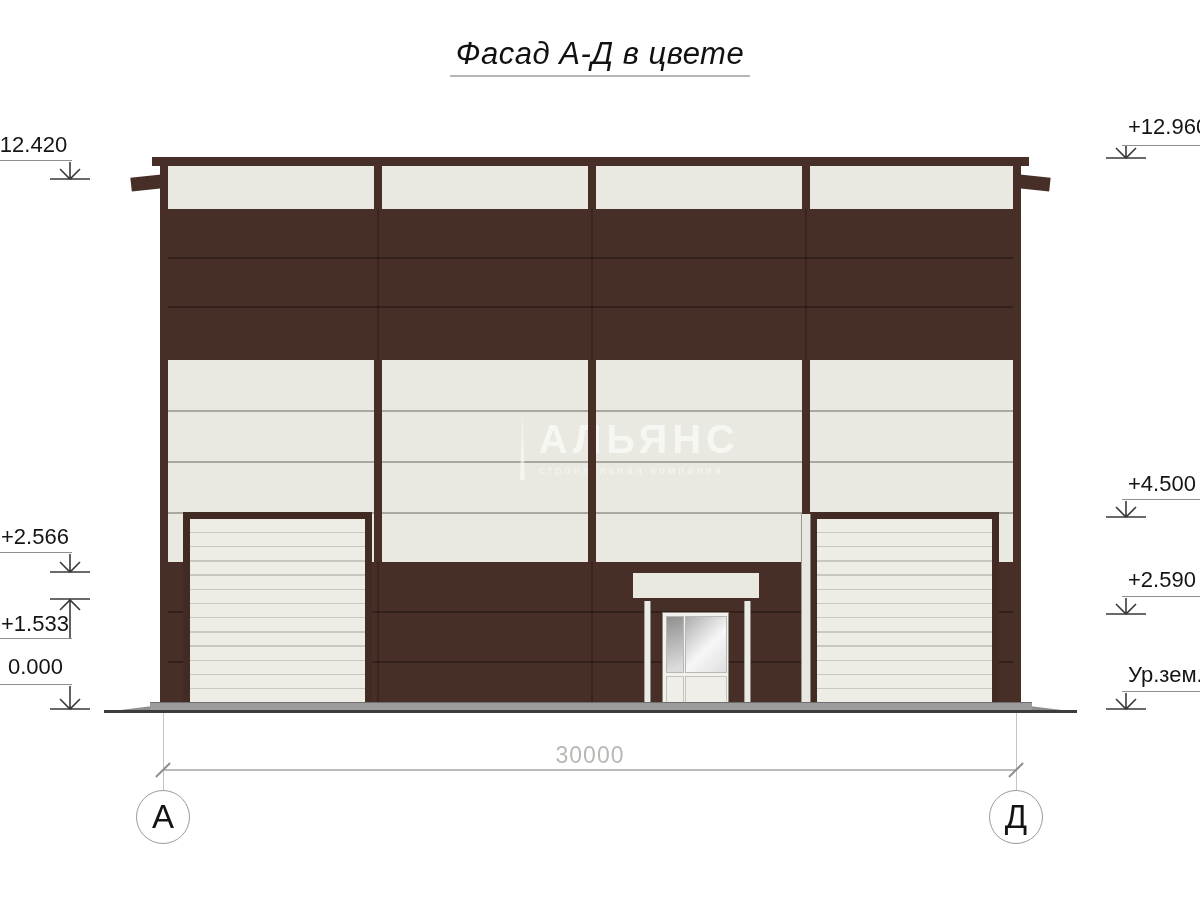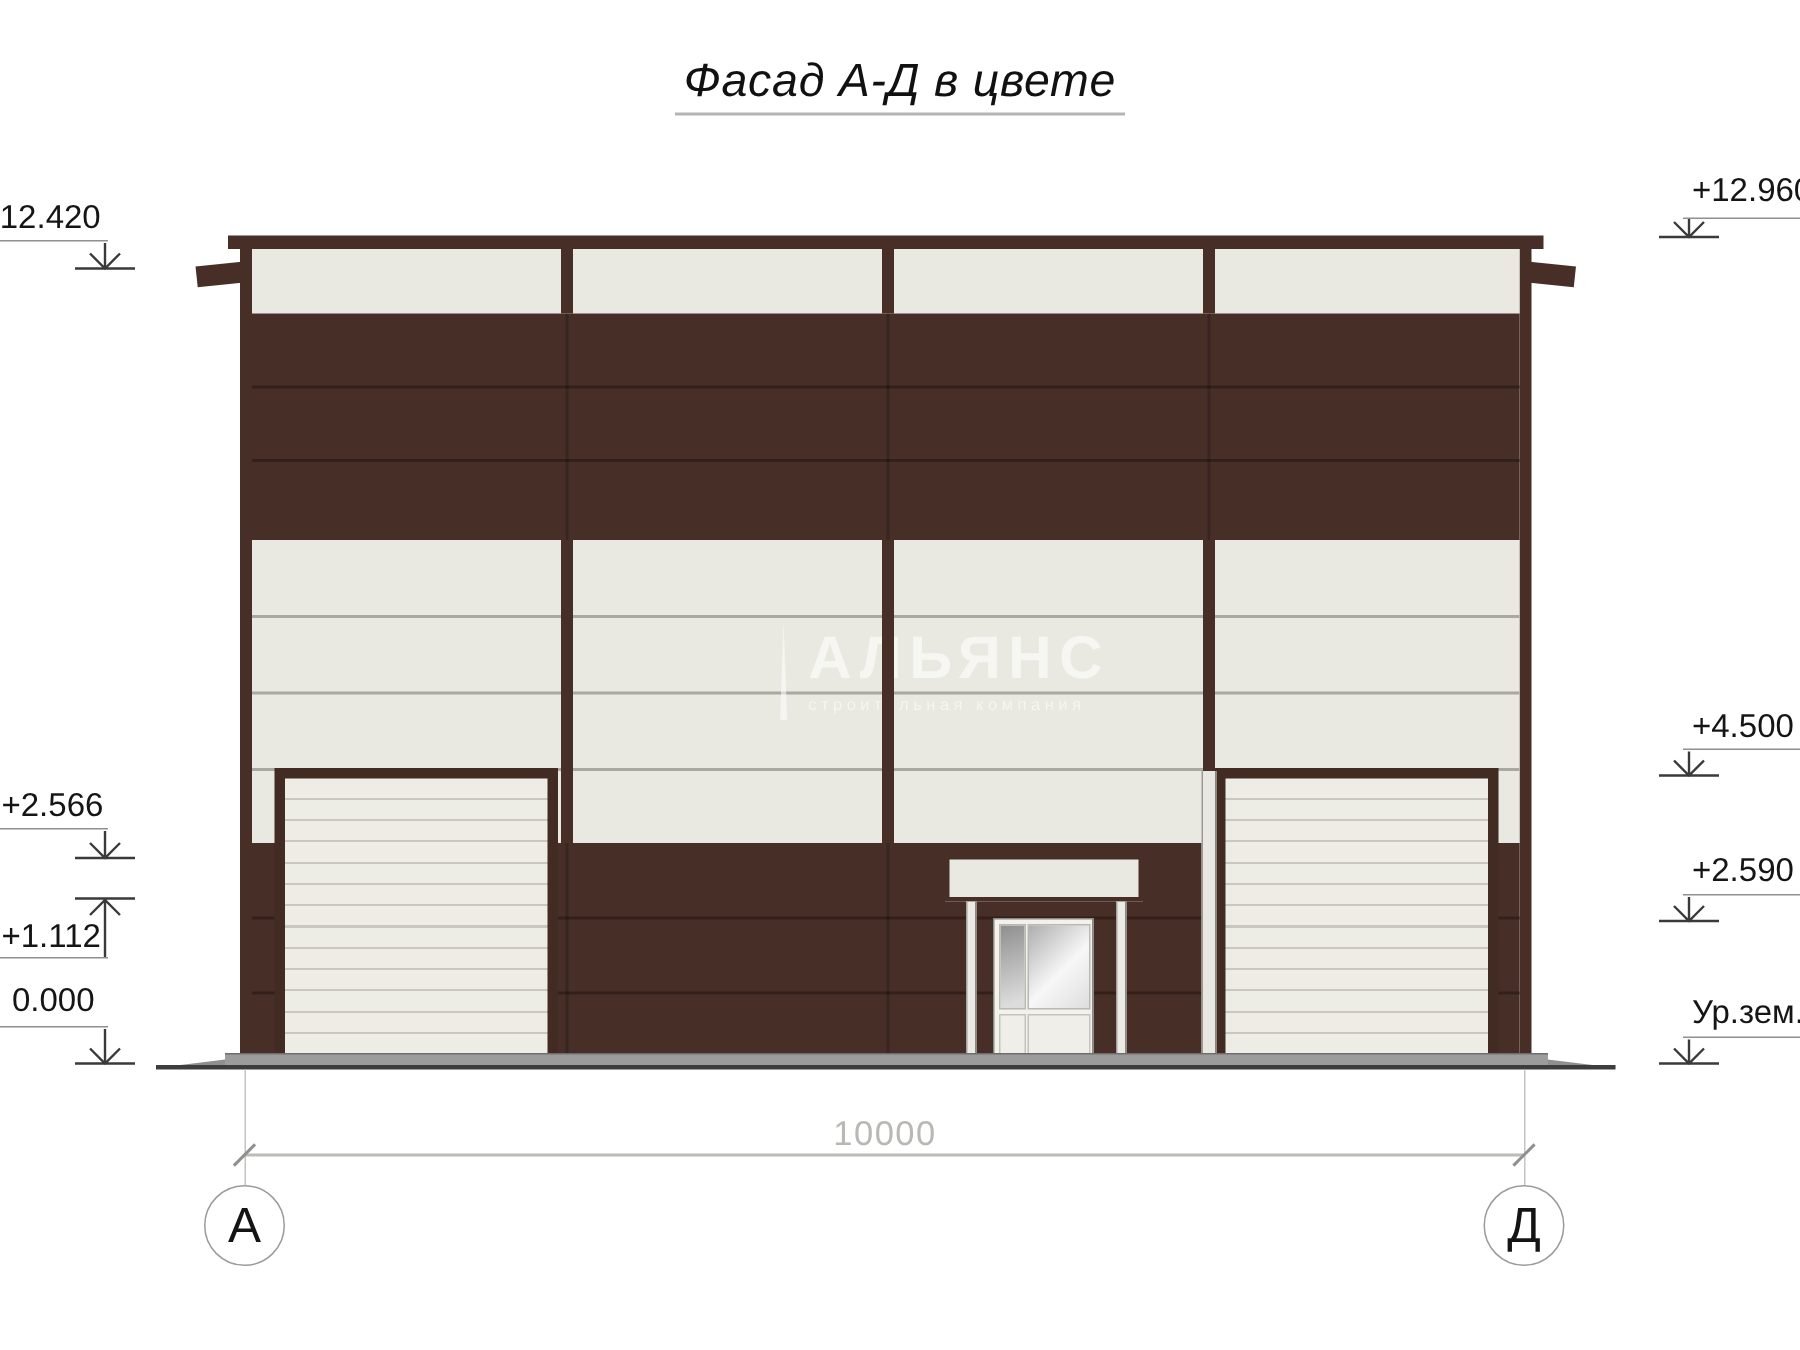--- a/index.html
+++ b/index.html
@@ -176,41 +176,41 @@
 <div class="abs" id="wedge-left"></div>
 <div class="abs" id="wedge-right"></div>
 <div class="abs" id="plinth"></div>
 <div class="abs" id="ground-line"></div>
 
 <div class="abs axis-line" id="axis-line-a"></div>
 <div class="abs axis-line" id="axis-line-d"></div>
 <div class="abs" id="dim-line"></div>
 <div class="abs tick" id="tick-a"></div>
 <div class="abs tick" id="tick-d"></div>
-<div class="abs" id="dim-label">10000</div>
+<div class="abs" id="dim-label">30000</div>
 <div class="abs bubble" id="bubble-a">
     <span>А</span>
   </div>
 <div class="abs bubble" id="bubble-d">
     <span>Д</span>
   </div>
 
 <div class="abs m-label" id="ml0-label">+12.420</div>
 <div class="abs m-lead" id="ml0-lead"></div>
 <svg class="abs m-arrow" id="ml0-arrow" width="44" height="18">
     <path d="M22 0 V16 M12 7 L22 17 L32 7 M2 17 H42"></path>
   </svg>
 
 <div class="abs m-label" id="ml1-label">+2.566</div>
 <div class="abs m-lead" id="ml1-lead"></div>
 <svg class="abs m-arrow" id="ml1-arrow" width="44" height="19">
     <path d="M22 0 V17 M12 8 L22 18 L32 8 M2 18 H42"></path>
   </svg>
 
-<div class="abs m-label" id="ml2-label">+1.112</div>
+<div class="abs m-label" id="ml2-label">+1.533</div>
 <div class="abs m-lead" id="ml2-lead"></div>
 <svg class="abs m-arrow" id="ml2-arrow" width="44" height="41">
     <path d="M2 1 H42 M12 12 L22 2 L32 12 M22 2 V40"></path>
   </svg>
 
 <div class="abs m-label" id="ml3-label">0.000</div>
 <div class="abs m-lead" id="ml3-lead"></div>
 <svg class="abs m-arrow" id="ml3-arrow" width="44" height="24">
     <path d="M22 0 V22 M12 13 L22 23 L32 13 M2 23 H42"></path>
   </svg>

